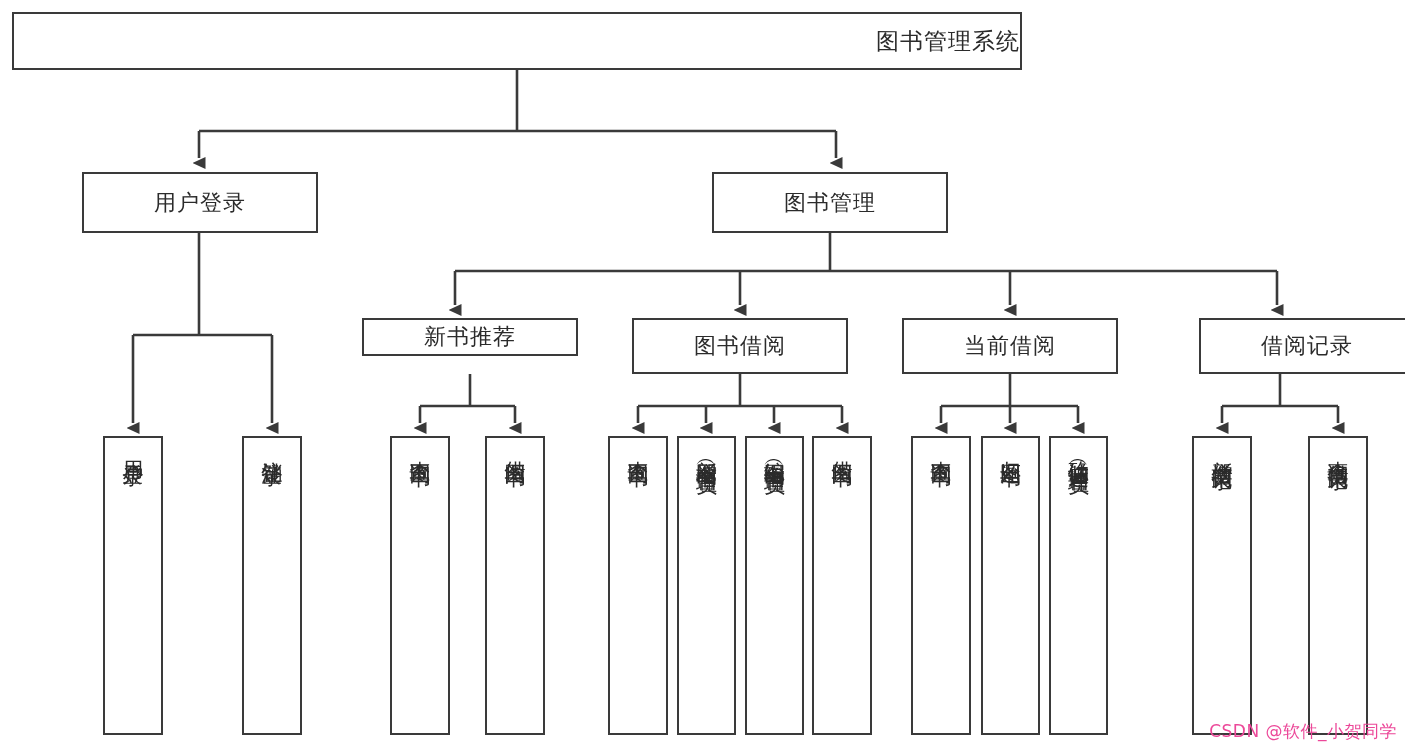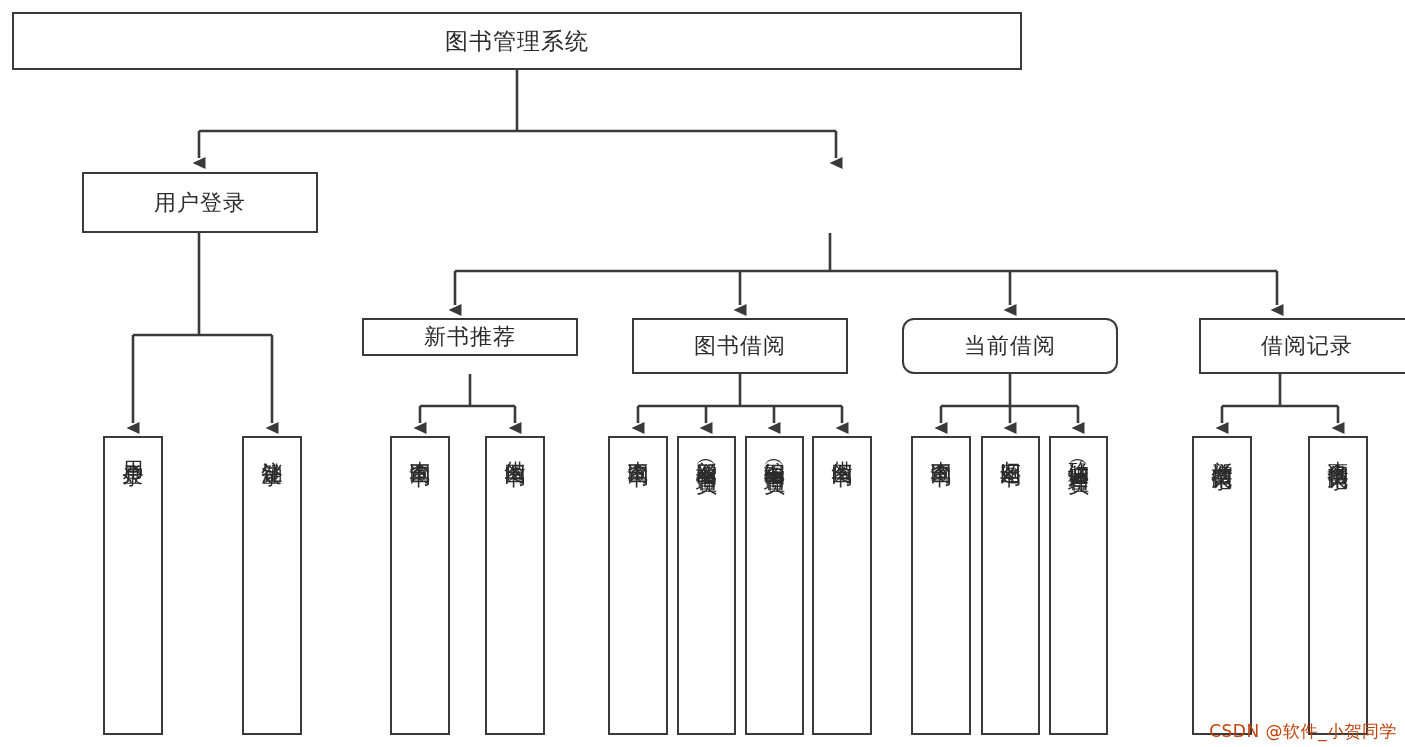--- a/index.html
+++ b/index.html
@@ -30,20 +30,21 @@
     box-sizing: border-box;
     background: #ffffff;
     border: 2px solid #3a3a3a;
     display: flex;
     align-items: center;
     justify-content: center;
     color: #2b2b2b;
   }
   .node.root {
     font-size: 23px;
+    justify-content: flex-end;
   }
   .node.level2 {
     font-size: 22px;
   }
   .node.leaf {
     font-size: 21px;
     align-items: flex-start;
     justify-content: center;
     padding-top: 6px;
   }
@@ -57,21 +58,21 @@
   }
   .htext {
     white-space: nowrap;
     letter-spacing: 1px;
   }
   .watermark {
     position: absolute;
     right: 8px;
     bottom: 4px;
     font-size: 17px;
-    color: #c2410c;
+    color: #ec4899;
     letter-spacing: 0.5px;
     white-space: nowrap;
   }
 </style>
 </head>
 <body>
 
 <div id="canvas">
 
   <svg class="wires" viewBox="0 0 1405 747">
@@ -125,30 +126,33 @@
   </svg>
 
   <div class="node root" style="left:12px; top:12px; width:1010px; height:58px;">
     <span class="htext">图书管理系统</span>
   </div>
 
   <div class="node level2" style="left:82px; top:172px; width:236px; height:61px;">
     <span class="htext">用户登录</span>
   </div>
 
+  <div class="node level2" style="left:712px; top:172px; width:236px; height:61px;">
+    <span class="htext">图书管理</span>
+  </div>
 
   <div class="node level2" style="left:362px; top:318px; width:216px; height:38px;">
     <span class="htext">新书推荐</span>
   </div>
 
   <div class="node level2" style="left:632px; top:318px; width:216px; height:56px;">
     <span class="htext">图书借阅</span>
   </div>
 
-  <div class="node level2" style="left:902px; top:318px; width:216px; height:56px;border-radius:12px;">
+  <div class="node level2" style="left:902px; top:318px; width:216px; height:56px;">
     <span class="htext">当前借阅</span>
   </div>
 
   <div class="node level2" style="left:1172px; top:318px; width:216px; height:56px;margin-left:27px;">
     <span class="htext">借阅记录</span>
   </div>
 
   <div class="node leaf" style="left:103px; top:436px; width:60px; height:299px;">
     <span class="vtext">用户登录</span>
   </div>

